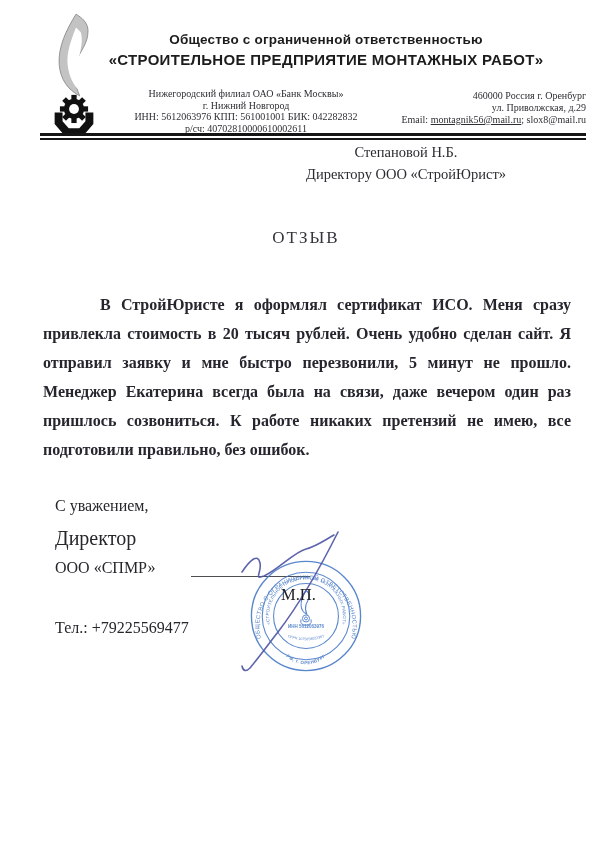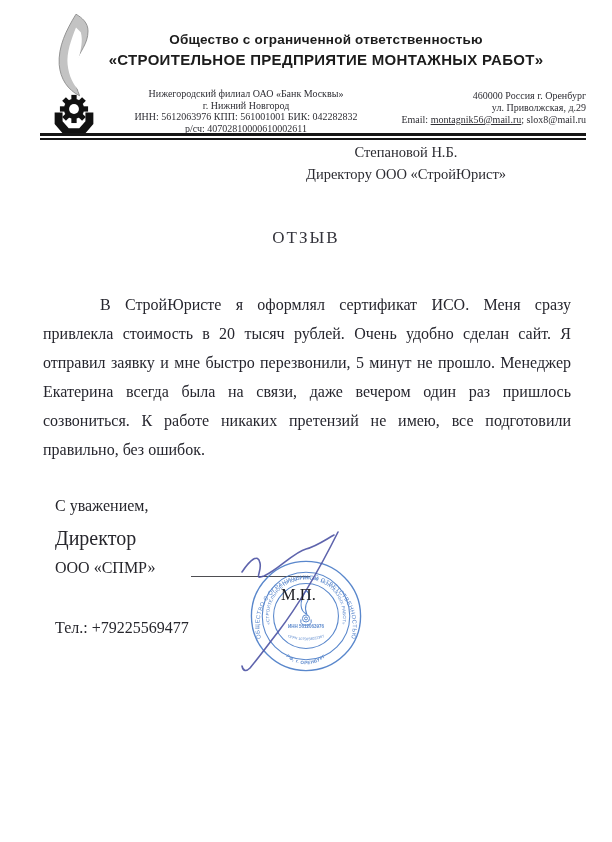--- a/index.html
+++ b/index.html
@@ -24,21 +24,21 @@
     border-top:3px solid #151515;border-bottom:2px solid #151515;}
   
   .number-line{position:absolute;left:43px;top:141px;font-size:14.5px;color:#3a3a40;
     letter-spacing:.2px;white-space:nowrap;}
   .addressee{position:absolute;left:300px;width:212px;top:141px;text-align:center;
     font-size:14.5px;line-height:22px;color:#2b2b31;}
   
   .title{position:absolute;left:0;right:0;top:228px;text-align:center;
     font-size:17px;letter-spacing:2px;color:#34343c;}
   .body-text{position:absolute;left:43px;right:41px;top:290px;
-    font-size:16px;line-height:29px;text-align:justify;text-indent:57px;color:#26262e;}
+    font-size:16px;line-height:29px;text-align:justify;text-indent:57px;color:#26262e;font-weight:bold;}
   
   .closing{position:absolute;left:55px;top:497px;font-size:16px;}
   .position{position:absolute;left:55px;top:527px;font-size:20px;}
   .company{position:absolute;left:55px;top:559px;font-size:16px;text-align:center;}
   .phone{position:absolute;left:55px;top:619px;font-size:16px;}
   .sig-line{position:absolute;left:191px;top:576px;width:119px;border-bottom:1.5px solid #4e4e52;}
   .seal-mark{position:absolute;left:281px;top:585px;font-size:16.5px;color:#1d1d22;z-index:5;}
   .stamp{position:absolute;left:247px;top:557px;width:118px;height:118px;opacity:.88;z-index:3;}
   .signature-svg{position:absolute;left:220px;top:520px;width:140px;height:160px;z-index:4;}
 </style>

